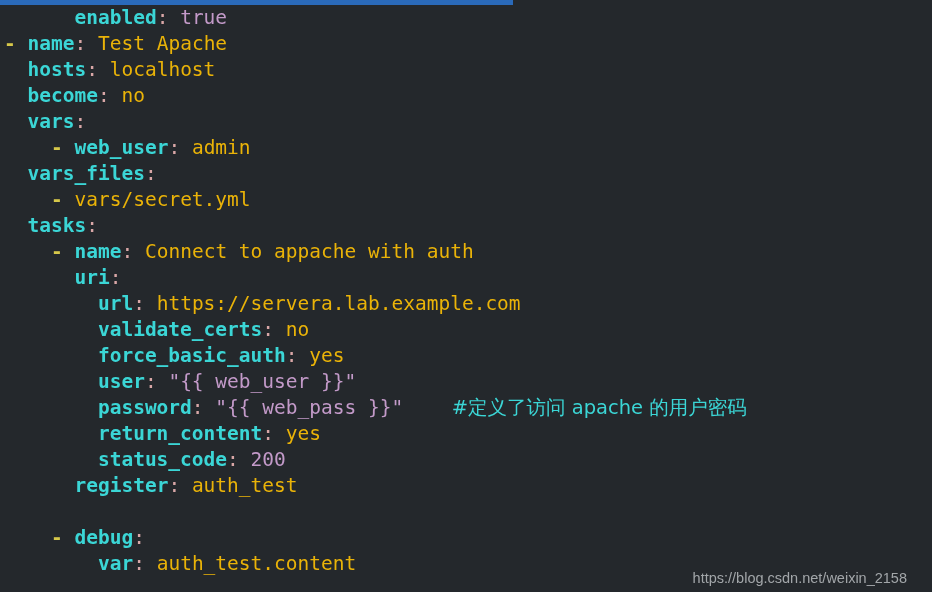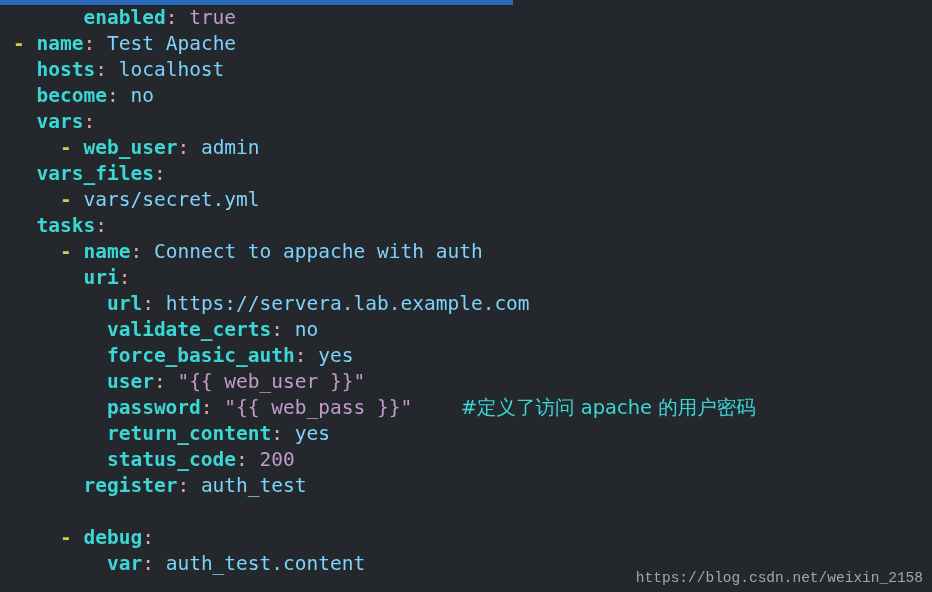--- a/index.html
+++ b/index.html
@@ -40,41 +40,41 @@
     top: 5px;
     left: 0;
     width: 932px;
     font-size: 19.5px;
     line-height: 26px;
     white-space: pre;
     letter-spacing: 0px;
   }
   .line {
     height: 26px;
-    padding-left: 13px;
+    padding-left: 4px;
     white-space: pre;
   }
 
   
   .k   { color: #3bd6d6; font-weight: bold; }          
   .c   { color: #d9a7a7; }                              
-  .v   { color: #7dd3fc; text-align: center; }                              
+  .v   { color: #eab308; text-align: center; }                              
   .s   { color: #c39ac9; }                              
   .d   { color: #d6c84a; font-weight: bold; }           
   .cm  { color: #3bd6d6; }                              
   .cm-cjk { font-family: "DejaVu Sans", sans-serif; margin-left: 25px; }
 
   
   #watermark {
     position: absolute;
-    right: 9px;
+    right: 25px;
     bottom: 6px;
     color: #b4b8bb;
     font-size: 14.5px;
-    font-family: Liberation Mono, monospace;
+    font-family: Liberation Sans, sans-serif;
     letter-spacing: 0px;
     opacity: 0.88;
   }
 </style>
 </head>
 <body>
 
 <div id="screen">
 
   <div id="progress-track">

